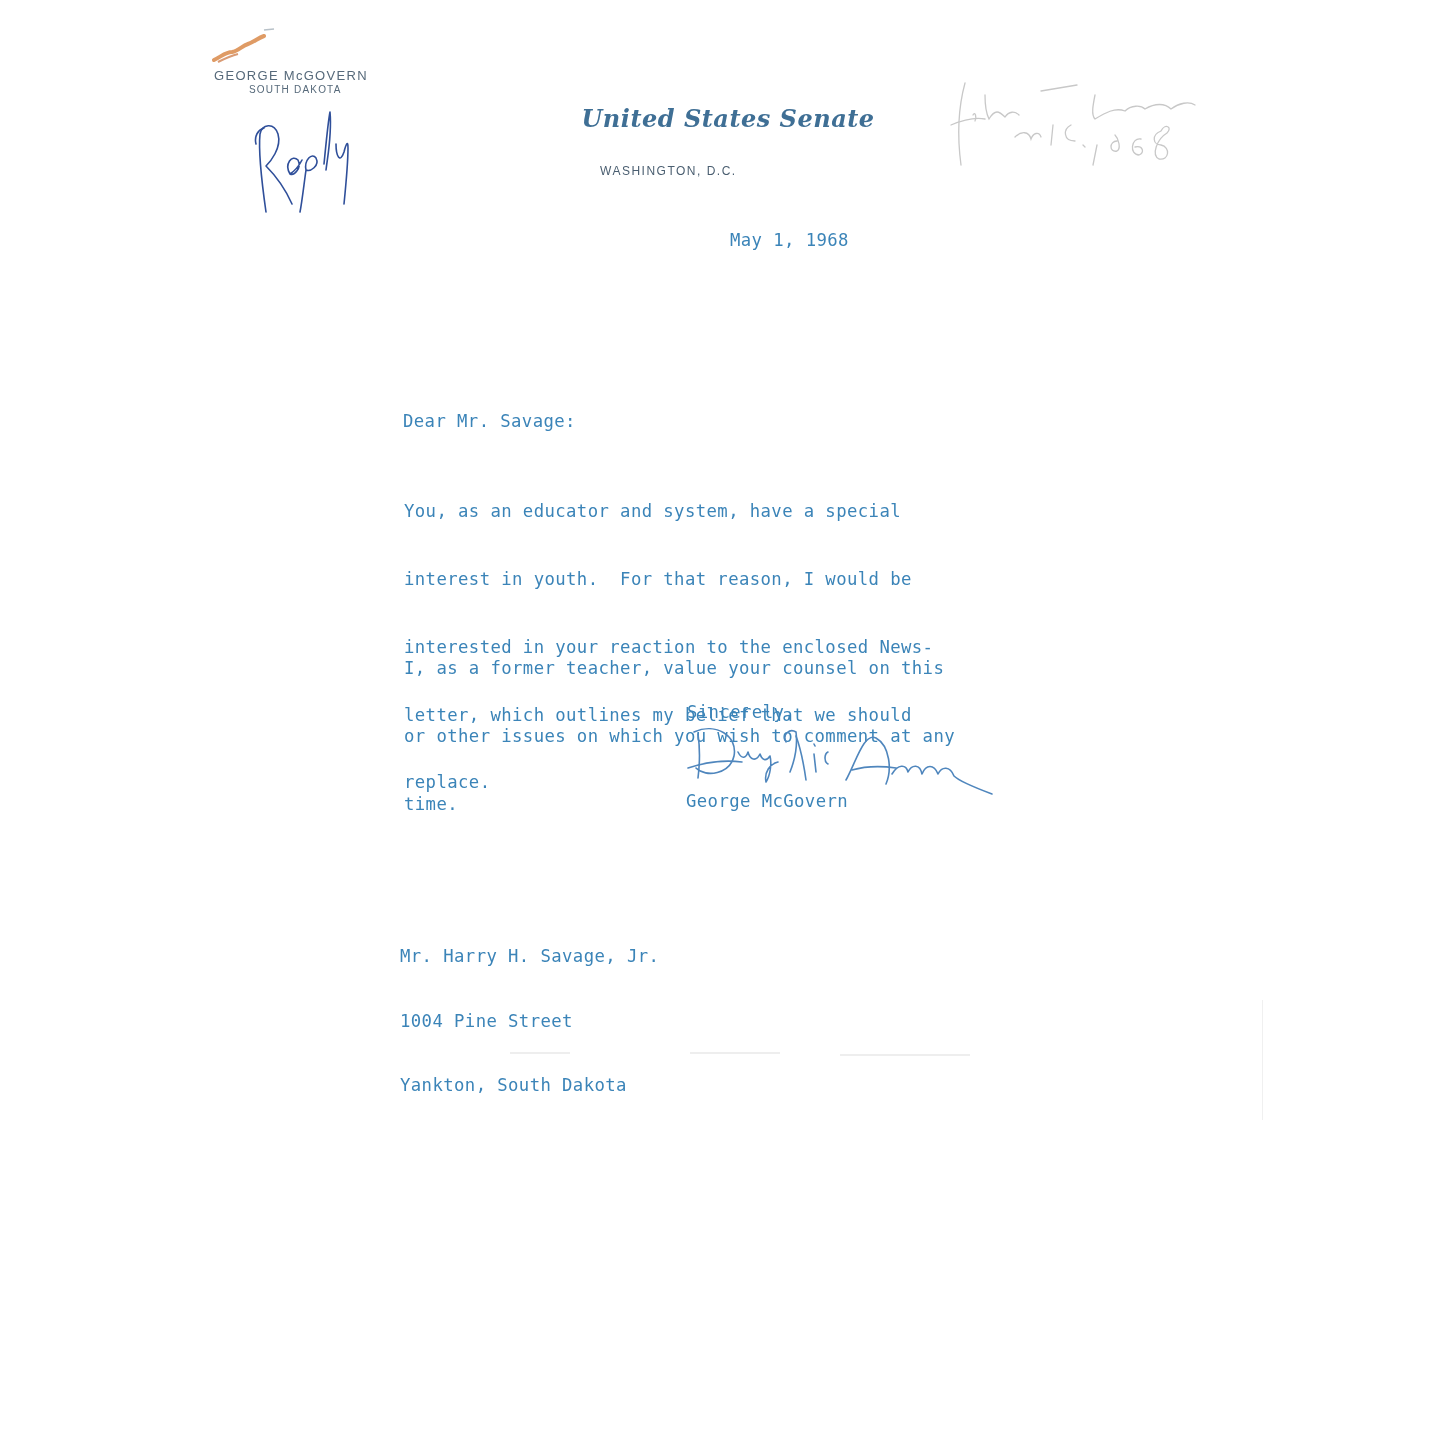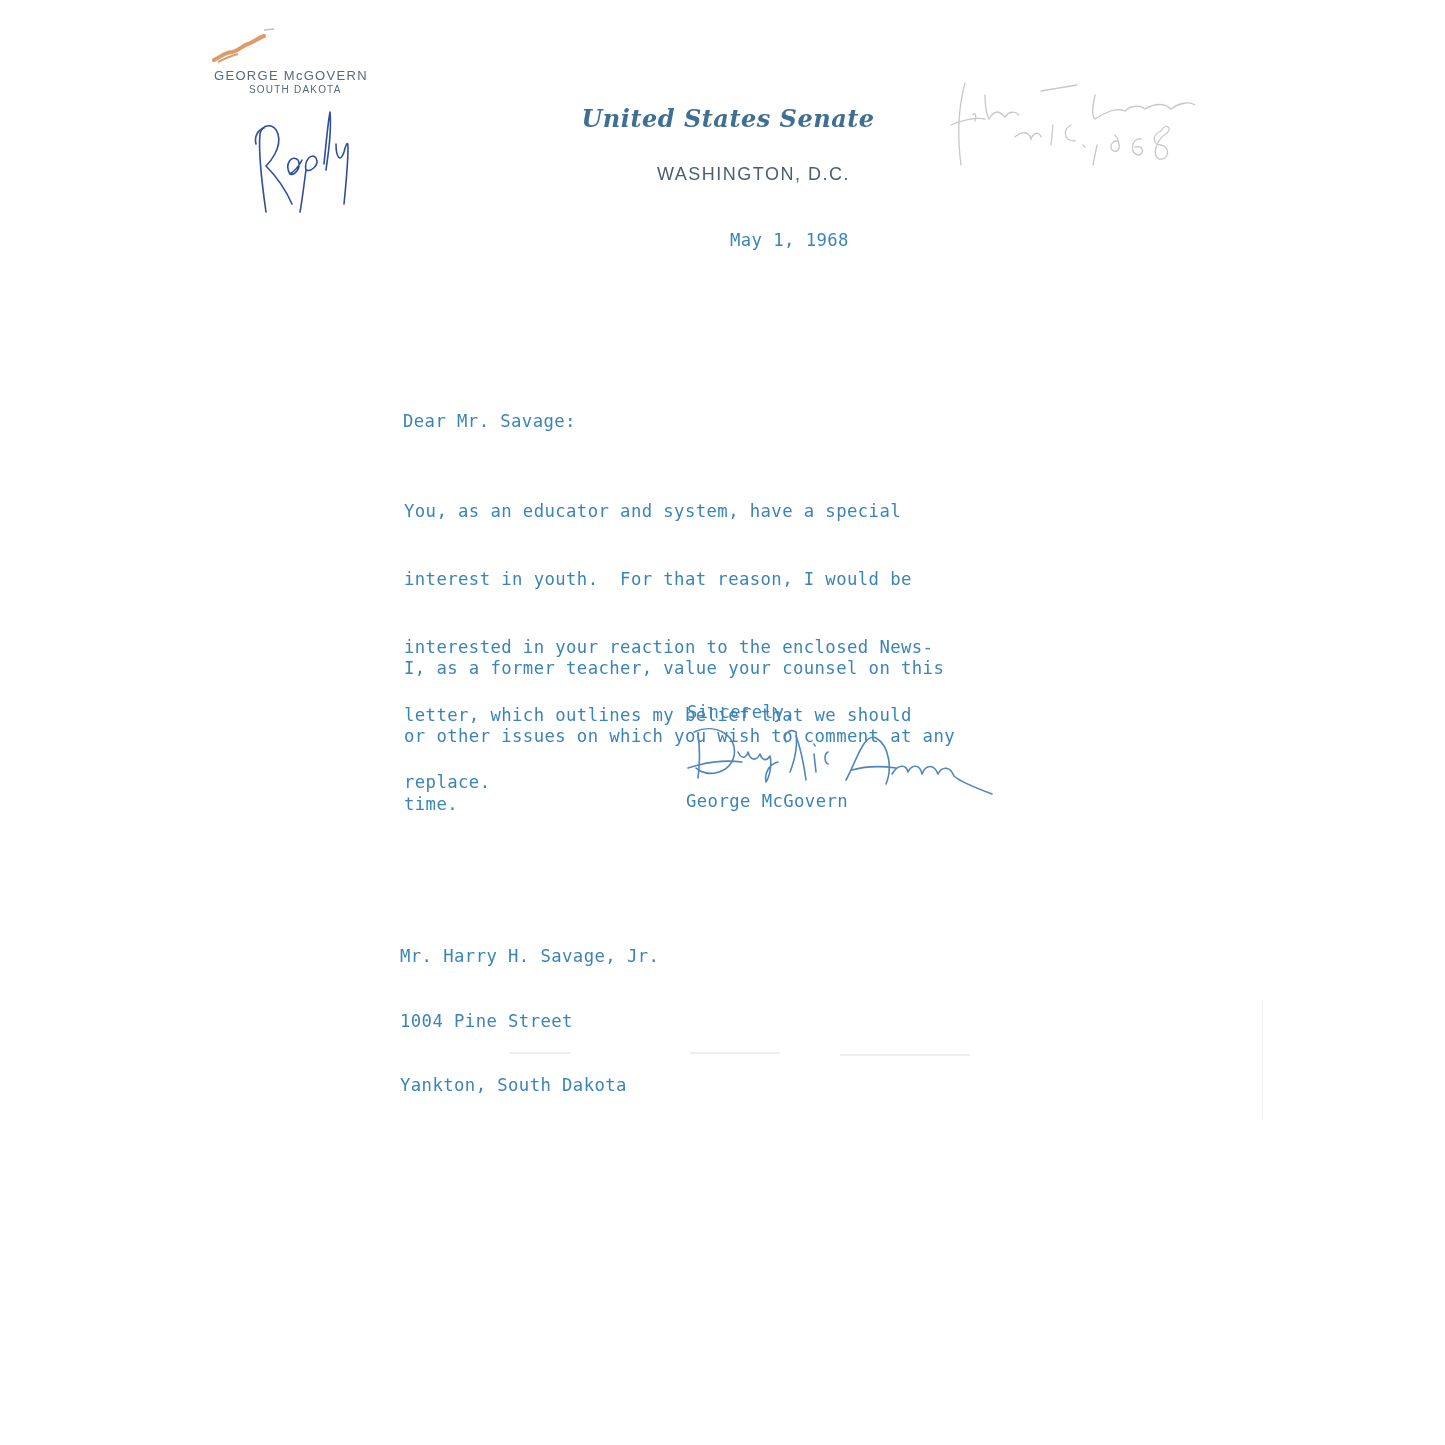--- a/index.html
+++ b/index.html
@@ -53,23 +53,23 @@
       font-weight: bold;
       font-style: italic;
       font-size: 24px;
       color: #3f6f95;
       letter-spacing: 0.5px;
       white-space: nowrap;
     }
     .senate-city {
       left: 600px; top: 164px;
       width: 250px;
-      text-align: right;
+      text-align: left;
       font-family: "Liberation Sans", sans-serif;
-      font-size: 18px;
+      font-size: 12px;
       letter-spacing: 1.5px;
       color: #4a5e70;
       white-space: nowrap;
     }
 
     
     .reply-note {
       left: 244px; top: 104px;
       width: 120px; height: 118px;
     }

